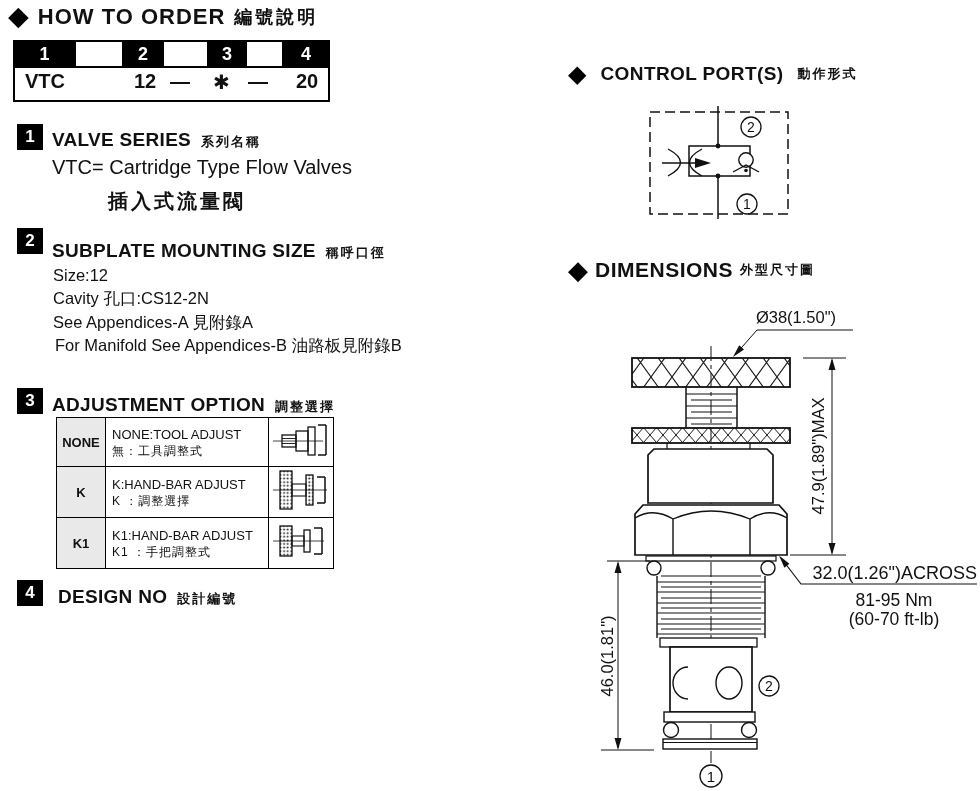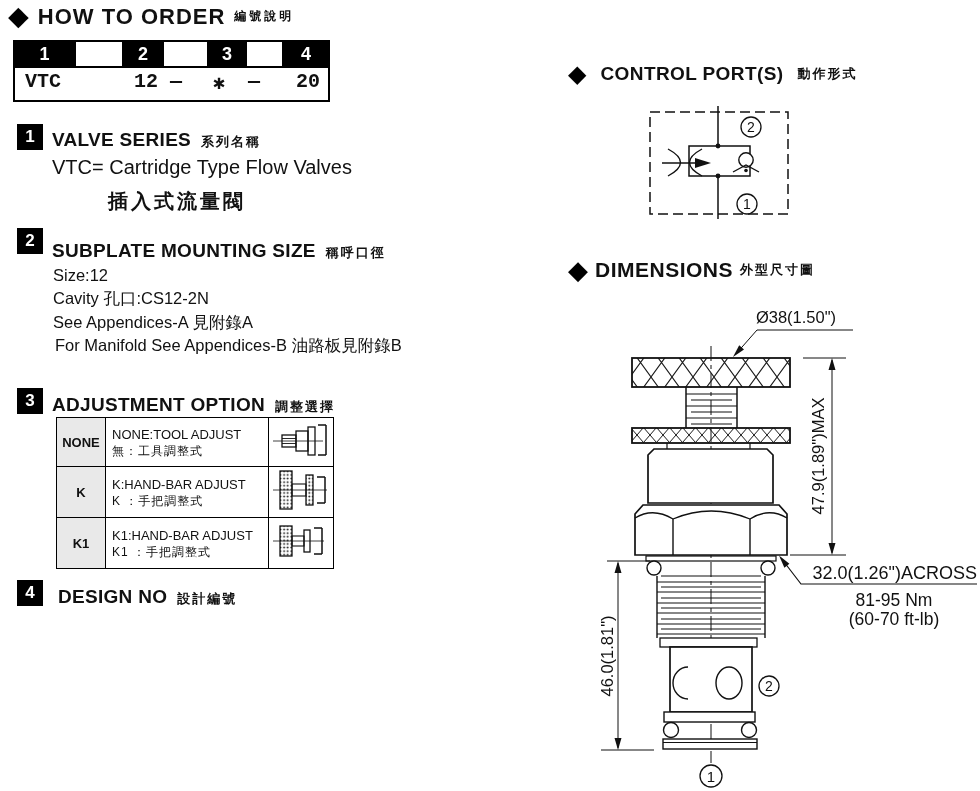--- a/index.html
+++ b/index.html
@@ -10,21 +10,21 @@
   .abs{position:absolute;}
   .hdr{display:flex;align-items:center;}
   .diamond{line-height:1;color:#000;}
   .b{font-weight:bold;}
   
   .order-table{position:absolute;left:13px;top:40px;width:317px;border:2px solid #000;background:#000;box-sizing:border-box;}
   .ot-head{display:flex;height:24px;gap:2px;margin-bottom:2px;}
   .ot-head .cell{display:flex;align-items:center;justify-content:center;font-weight:bold;font-size:18px;}
   .ot-head .blk{background:#000;color:#fff;}
   .ot-head .wht{background:#fff;}
-  .ot-val{background:#fff;height:32px;position:relative;font-family:Liberation Mono, monospace;}
+  .ot-val{background:#fff;height:32px;position:relative;}
   .ot-val span{position:absolute;top:2px;font-size:20px;font-weight:bold;}
   
   .badge{position:absolute;width:26px;height:26px;background:#000;color:#fff;font-weight:bold;font-size:17px;display:flex;align-items:center;justify-content:center;}
   .sec-title{position:absolute;display:flex;align-items:baseline;gap:10px;white-space:nowrap;text-align:right;}
   .sec-title .en{font-size:19px;font-weight:bold;letter-spacing:.3px;}
   .sec-title .zh{font-size:13px;font-weight:bold;letter-spacing:2px;}
   .txt{position:absolute;white-space:nowrap;text-align:right;}
   
   .adj-table{position:absolute;left:56px;top:417px;border-collapse:collapse;table-layout:fixed;}
   .adj-table td{border:1.7px solid #000;padding:3px;vertical-align:middle;box-sizing:border-box;}
@@ -50,21 +50,21 @@
       <circle cx="1.3" cy="1.3" r="0.95" fill="#111"></circle>
     </pattern>
   </defs>
 </svg>
 
 <div id="page">
 
   <div class="abs hdr" style="left:8px;top:3px;gap:9px;">
     <span class="diamond" style="font-size:27px;">◆</span>
     <span class="b" style="font-size:22px;letter-spacing:1px;">HOW TO ORDER</span>
-    <span class="b" style="font-size:12px;letter-spacing:3px;">編號說明</span>
+    <span class="b" style="font-size:18px;letter-spacing:3px;">編號說明</span>
   </div>
 
   <div class="order-table">
     <div class="ot-head">
       <div class="cell blk" style="width:59px;">1</div>
       <div class="cell wht" style="width:46px;"></div>
       <div class="cell blk" style="width:38px;">2</div>
       <div class="cell wht" style="width:43px;"></div>
       <div class="cell blk" style="width:36px;">3</div>
       <div class="cell wht" style="width:35px;"></div>
@@ -122,21 +122,21 @@
             <rect x="36" y="6" width="7" height="28"></rect>
             <path d="M46,4 L54,4 M54,4 L54,34 M46,34 L54,34" stroke-width="1.5"></path>
           </g>
         </svg>
       </td>
     </tr>
     <tr>
       <td class="code" style="height:41px;">K</td>
       <td class="desc">
         <div class="en">K:HAND-BAR ADJUST</div>
-        <div class="zh">K ：手把調整式</div>
+        <div class="zh">K ：調整選擇</div>
       </td>
       <td class="ico">
         <svg width="58" height="40" viewBox="0 0 58 40">
           <g stroke="#111" fill="none" stroke-width="1.3">
             <line x1="1" y1="20" x2="55" y2="20" stroke-width="0.8"></line>
             <rect x="8" y="1" width="12" height="38" fill="url(#stip)"></rect>
             <rect x="20" y="14" width="14" height="12" stroke-width="1.1"></rect>
             <rect x="34" y="5" width="7" height="30" fill="url(#stip)"></rect>
             <path d="M45,7 L53,7 M53,7 L53,33 M45,33 L53,33" stroke-width="1.5"></path>
           </g>

